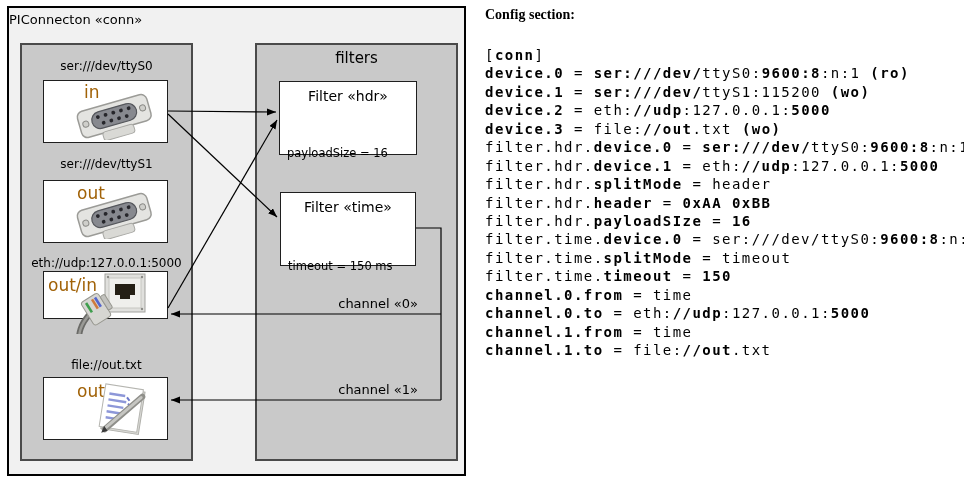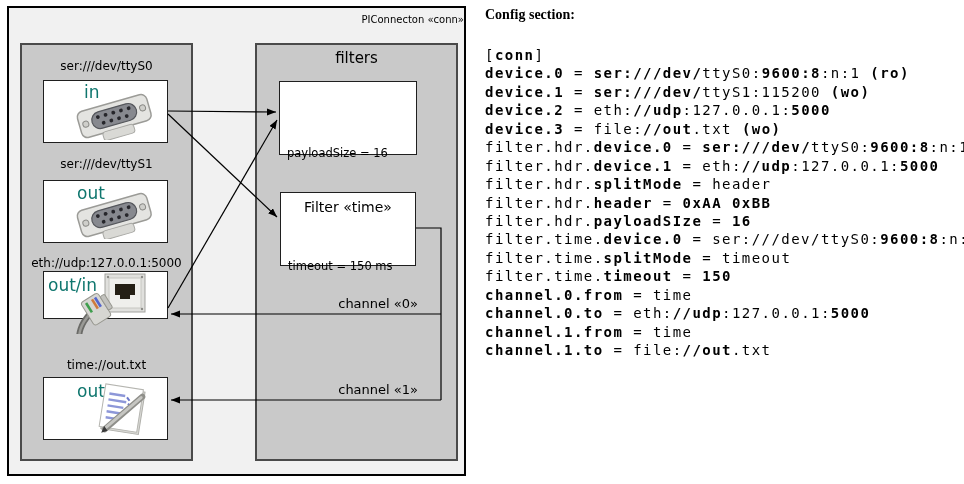--- a/index.html
+++ b/index.html
@@ -2,35 +2,35 @@
 <html><head>
 <meta charset="utf-8">
 <style>
   html,body{margin:0;padding:0;background:#ffffff;}
   .page{position:relative;width:964px;height:484px;background:#ffffff;
         font-family:"DejaVu Sans",sans-serif;color:#000;overflow:hidden;}
 
   
   .outer-box{position:absolute;left:7px;top:6px;width:459px;height:470px;
              background:#f1f1f1;border:2px solid #000;box-sizing:border-box;}
-  .diagram-title{position:absolute;left:9px;top:11px;width:455px;text-align:right;
-                 font-size:10px;line-height:18px;}
+  .diagram-title{position:absolute;left:9px;top:11px;width:455px;text-align:left;
+                 font-size:13px;line-height:18px;}
   .group-box{position:absolute;background:#c9c9c9;border:2px solid #4a4a4a;box-sizing:border-box;}
   .devices-box{left:20px;top:43px;width:173px;height:418px;}
   .filters-box{left:255px;top:43px;width:203px;height:418px;}
   .filters-title{position:absolute;left:255px;top:49px;width:203px;text-align:center;font-size:15px;}
 
   
   .dev-label{position:absolute;left:14px;width:185px;text-align:center;font-size:12px;line-height:15px;}
   .lab1{top:59px;} .lab2{top:157px;} .lab3{top:256px;} .lab4{top:358px;}
   .dev-box{position:absolute;left:43px;width:125px;background:#fff;border:1.5px solid #1f1f1f;
            box-sizing:border-box;}
   .box1{top:80px;height:63px;} .box2{top:180px;height:63px;}
   .box3{top:271px;height:48px;} .box4{top:377px;height:63px;}
-  .dev-dir{position:absolute;font-size:17px;line-height:19px;color:#0f766e;}
+  .dev-dir{position:absolute;font-size:17px;line-height:19px;color:#a16207;}
   .dir1{left:40px;top:2px;} .dir2{left:33px;top:3px;} .dir3{left:4px;top:4px;} .dir4{left:33px;top:4px;}
   .icon{position:absolute;}
   .icon-serial1{left:24px;top:9px;} .icon-serial2{left:24px;top:8px;}
   .icon-jack{left:57px;top:1px;} .icon-cable{left:16px;top:16px;}
   .icon-note{left:48px;top:4px;}
 
   
   .filter-box{position:absolute;background:#fff;border:1.5px solid #1f1f1f;box-sizing:border-box;}
   .fb-hdr{left:279px;top:81px;width:138px;height:74px;}
   .fb-time{left:280px;top:192px;width:136px;height:74px;}
@@ -128,37 +128,38 @@
         <rect x="27" y="8" width="20" height="27" rx="3" fill="#d6d6d2" stroke="#97978f"></rect>
         <rect x="30.5" y="11" width="2.6" height="11" fill="#3f9e4d"></rect>
         <rect x="34.0" y="11" width="2.6" height="11" fill="#d8d8d4"></rect>
         <rect x="37.5" y="11" width="2.6" height="11" fill="#cf7a3d"></rect>
         <rect x="41.0" y="11" width="2.6" height="11" fill="#5566cc"></rect>
         <rect x="47" y="13" width="5" height="16" rx="1.5" fill="#c2c2be" stroke="#97978f"></rect>
       </g>
     </svg>
   </div>
 
-  <div class="dev-label lab4">time://out.txt</div>
+  <div class="dev-label lab4">file://out.txt</div>
   <div class="dev-box box4">
     <span class="dev-dir dir4">out</span>
     <svg class="icon icon-note" width="64" height="56" viewBox="0 0 64 56">
       <g transform="rotate(9 32 28)">
         <rect x="12" y="7" width="38" height="43" fill="#d9d9d5" stroke="#b0b0ab"></rect>
         <rect x="10" y="5" width="38" height="43" fill="#ffffff" stroke="#b5b5b0"></rect>
         <path d="M15 14 h16 M15 20 h18 M15 26 h16 M15 32 h14 M15 38 h12" stroke="#8d97d8" stroke-width="2.4" fill="none"></path>
         <path d="M33 15 l3 3 M35 21 l3 3 M33 27 l3 3" stroke="#6b77c9" stroke-width="2" fill="none"></path>
         <line x1="16" y1="50" x2="48" y2="12" stroke="#8f8f8a" stroke-width="6" stroke-linecap="round"></line>
         <line x1="17" y1="48" x2="47" y2="13" stroke="#c6c6c2" stroke-width="3" stroke-linecap="round"></line>
         <polygon points="13,54 19,51 15,47" fill="#3a3a3a"></polygon>
       </g>
     </svg>
   </div>
 
   <div class="filter-box fb-hdr">
+    <div class="filter-title">Filter «hdr»</div>
     <div class="filter-body fbody-hdr">
       <div>payloadSize = 16</div>
     </div>
   </div>
 
   <div class="filter-box fb-time">
     <div class="filter-title">Filter «time»</div>
     <div class="filter-body fbody-time">
       <div>timeout = 150 ms</div>
     </div>

